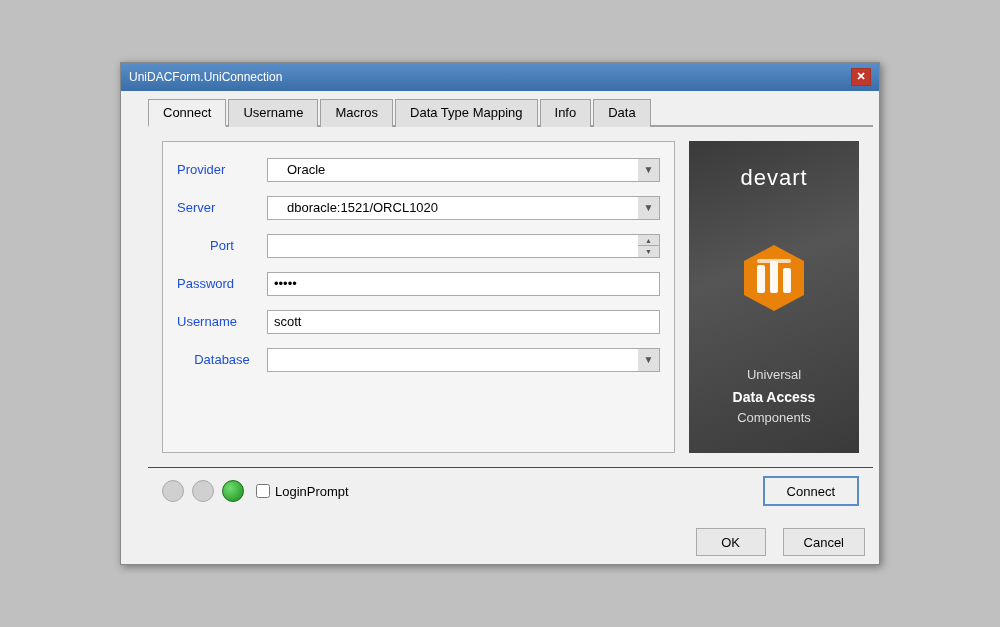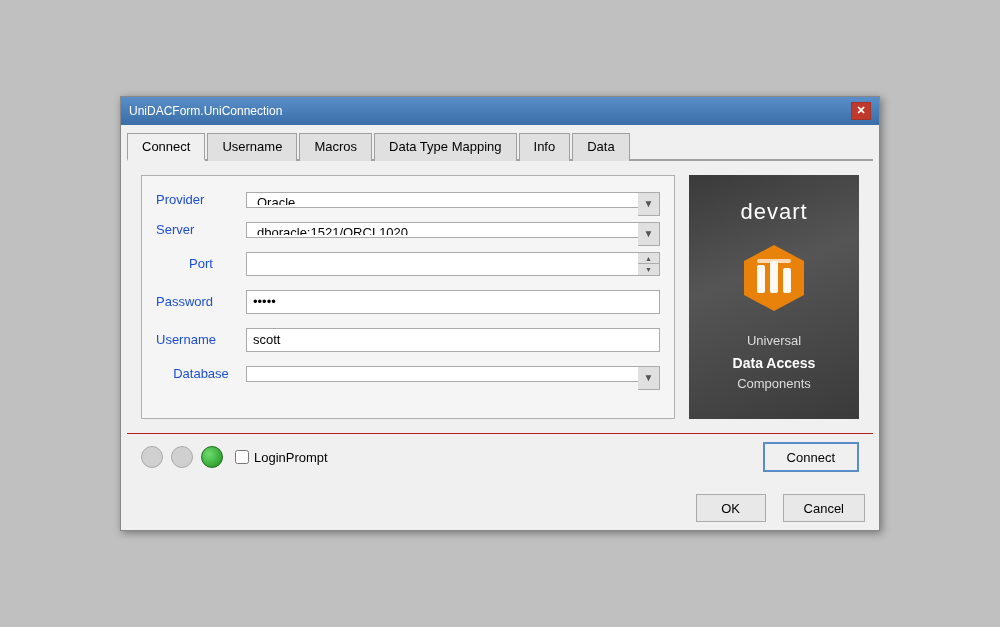--- a/index.html
+++ b/index.html
@@ -42,20 +42,21 @@
       font-size: 11px;
       display: flex;
       align-items: center;
       justify-content: center;
       cursor: pointer;
       font-weight: bold;
     }
     .window-body {
       padding: 6px;
       background: #f0f0f0;
+      margin-left: 21px;
     }
     .tabs {
       display: flex;
       border-bottom: 2px solid #a0a0a0;
       background: #f0f0f0;
     }
     .tab {
       padding: 5px 14px;
       border: 1px solid #a0a0a0;
       border-bottom: none;
@@ -108,24 +109,24 @@
       outline: none;
     }
     .form-select-wrapper {
       flex: 1;
       position: relative;
       display: flex;
       align-items: center;
     }
     .form-select {
       flex: 1;
-      height: 16px;
+      height: 24px;
       border: 1px solid #aaa;
       background: white;
-      padding: 2px 10px;
+      padding: 2px 19px;
       font-size: 13px;
       appearance: none;
       outline: none;
     }
     .dropdown-arrow {
       position: absolute;
       right: 0;
       top: 0;
       width: 22px;
       height: 24px;
@@ -186,20 +187,21 @@
     }
     .sidebar-banner {
       width: 170px;
       background: linear-gradient(160deg, #3a3a3a 0%, #555 40%, #3a3a3a 100%);
       display: flex;
       flex-direction: column;
       align-items: center;
       justify-content: center;
       padding: 24px;
       color: white;
+      gap: 34px;
     }
     .devart-logo-text {
       font-size: 22px;
       font-weight: 300;
       letter-spacing: 1px;
       margin-bottom: 18px;
       color: white;
     }
     .devart-icon {
       width: 70px;

